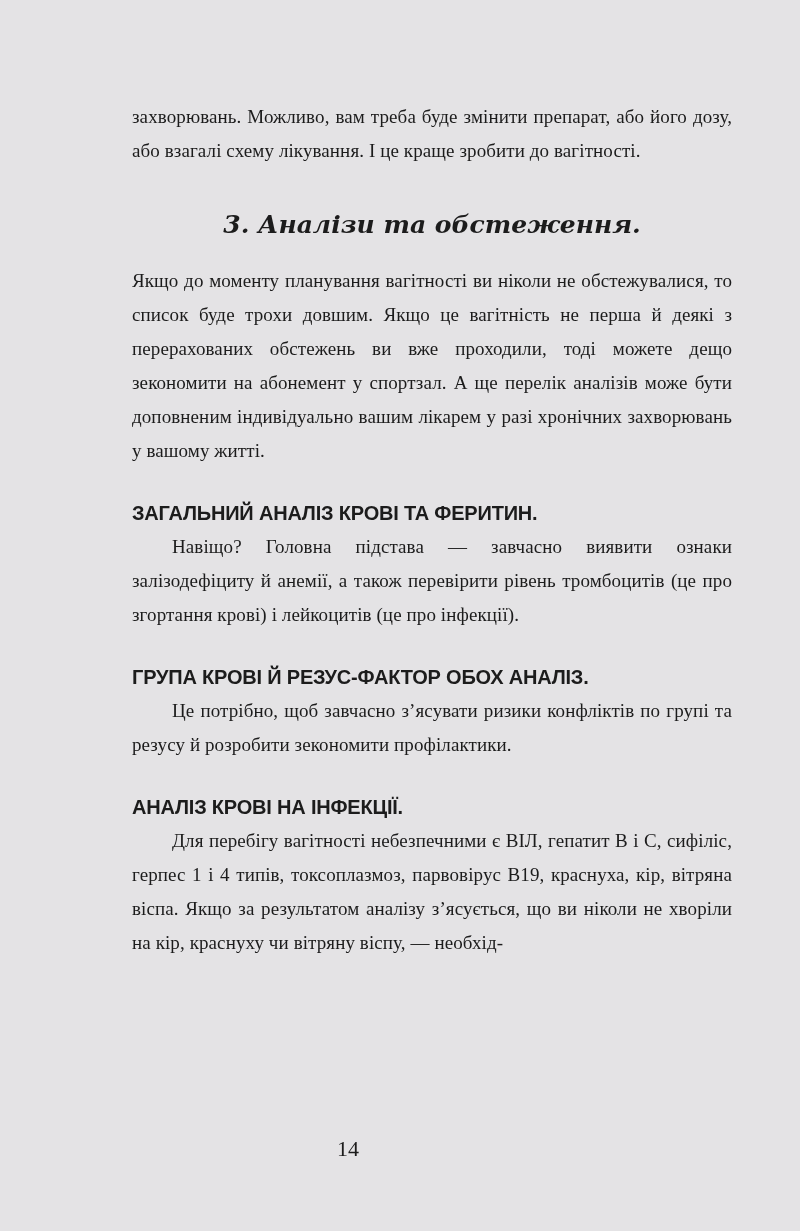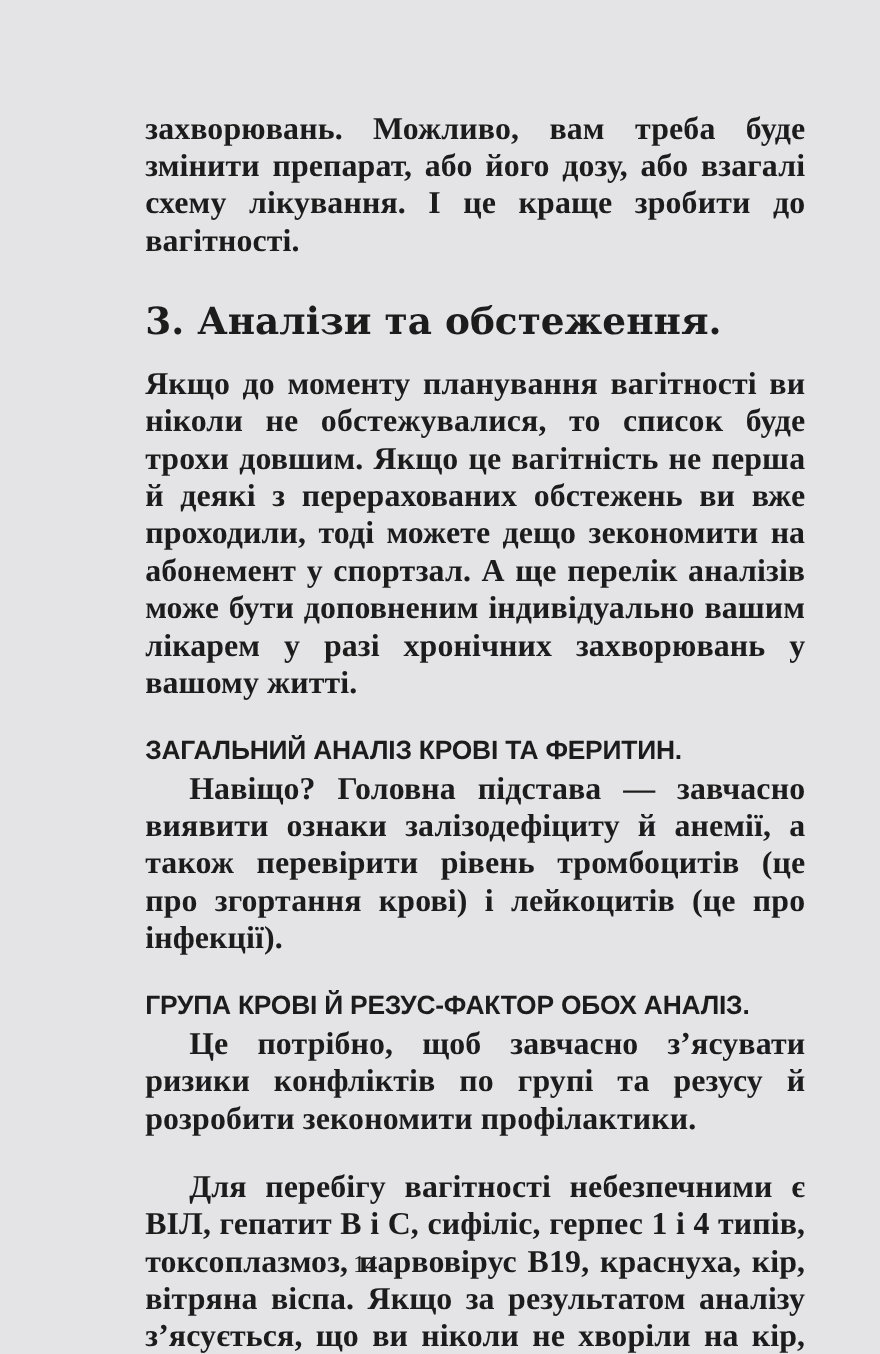--- a/index.html
+++ b/index.html
@@ -8,42 +8,41 @@
     background:#e4e3e5;
     font-family:"DejaVu Serif", serif;
     color:#1c1c1c;
     position:relative;
   }
   .page {
     position:absolute; left:132px; top:100px; width:600px;
   }
   .p {
     font-family:"Liberation Serif", serif;
-    font-size:29px; line-height:34px;
+    font-size:19px; line-height:34px;
     margin:0; text-align:justify;
     letter-spacing:0.1px;
-    font-weight:bold;
   }
   .indent { text-indent:40px; }
   .h-section {
     font-family:"DejaVu Serif", serif;
-    font-weight:bold;
-    font-size:34px; 
+    font-style:italic; font-weight:bold;
+    font-size:25px; text-align:center;
     margin:40px 0 22px 0;
     line-height:34px;
   }
   .h-sub {
     font-family:"Liberation Sans", sans-serif;
-    font-weight:bold; font-size:24px;
+    font-weight:bold; font-size:20px;
     line-height:34px; margin:0;
     letter-spacing:-0.2px;
   }
   .gap { height:28px; }
   .page-num {
-    position:absolute; top:1136px; left:0; width:664px; text-align:center;
+    position:absolute; top:1136px; left:16px; width:664px; text-align:center;
     font-family:"Liberation Serif", serif; font-size:22px;
   }
 </style>
 </head>
 <body>
 
 <div class="page">
   <p class="p">захворювань. Можливо, вам треба буде змінити препарат, або його дозу, або взагалі схему лікування. І це краще зробити до вагітності.</p>
 
   <h2 class="h-section">3. Аналізи та обстеження.</h2>
@@ -52,16 +51,17 @@
 
   <div class="gap"></div>
   <h3 class="h-sub">ЗАГАЛЬНИЙ АНАЛІЗ КРОВІ ТА ФЕРИТИН.</h3>
   <p class="p indent">Навіщо? Головна підстава — завчасно виявити ознаки залізодефіциту й анемії, а також перевірити рівень тромбоцитів (це про згортання крові) і лейкоцитів (це про інфекції).</p>
 
   <div class="gap"></div>
   <h3 class="h-sub">ГРУПА КРОВІ Й РЕЗУС-ФАКТОР ОБОХ АНАЛІЗ.</h3>
   <p class="p indent">Це потрібно, щоб завчасно з’ясувати ризики конфліктів по групі та резусу й розробити зекономити профілактики.</p>
 
   <div class="gap"></div>
+  <h3 class="h-sub">АНАЛІЗ КРОВІ НА ІНФЕКЦІЇ.</h3>
   <p class="p indent">Для перебігу вагітності небезпечними є ВІЛ, гепатит B і C, сифіліс, герпес 1 і 4 типів, токсоплазмоз, парвовірус B19, краснуха, кір, вітряна віспа. Якщо за результатом аналізу з’ясується, що ви ніколи не хворіли на кір, краснуху чи вітряну віспу, — необхід-</p>
 </div>
 
 <div class="page-num">14</div>
 
 </body></html>

